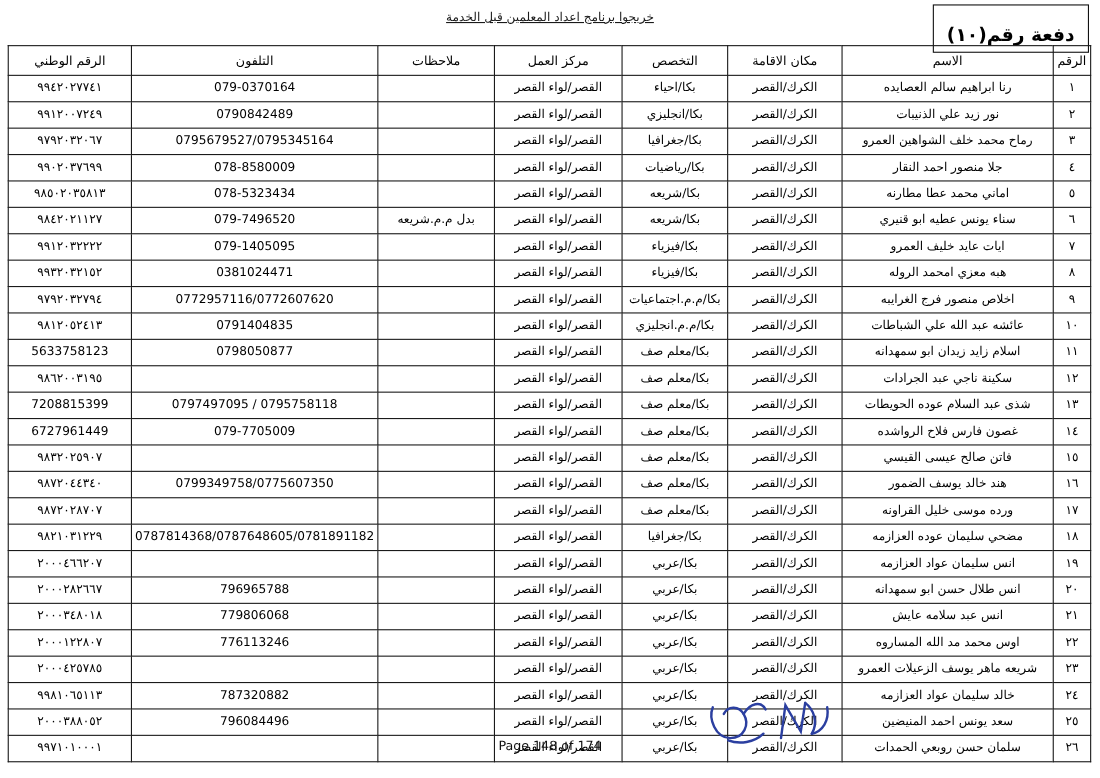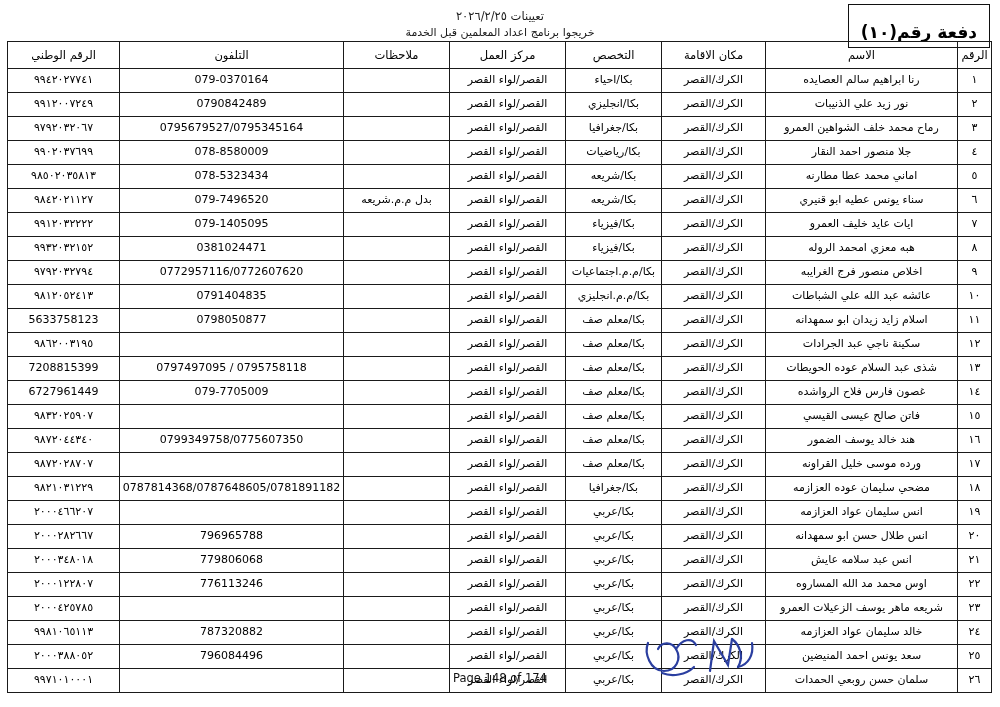--- a/index.html
+++ b/index.html
@@ -40,21 +40,21 @@
     position: absolute;
     top: 8px;
     left: 0;
     right: 0;
     text-align: center;
     font-size: 11px;
     line-height: 1.45;
     color: #1a1a1a;
   }
   .title-block .t1 { font-size: 11.5px; }
-  .title-block .t2 { font-size: 11px; }
+  .title-block .t2 { font-size: 11px; text-decoration: underline; }
 
   
   .tbl-wrap {
     position: absolute;
     top: 41px;
     left: 8px;
     right: 8px;
   }
   table.main {
     width: 100%;
@@ -120,21 +120,20 @@
   .sig2 { bottom: 30px; right: 240px; }
 </style>
 </head>
 <body>
 
 <div class="page">
 
   <div class="stamp-box">دفعة رقم(١٠)</div>
 
   <div class="title-block">
-    <div class="t1">تعيينات ٢٠٢٦/٢/٢٥</div>
     <div class="t2">خريجوا برنامج اعداد المعلمين قبل الخدمة</div>
   </div>
 
   <div class="tbl-wrap">
     <table class="main">
       <colgroup>
         <col class="c-idx">
           <col class="c-name">
           <col class="c-place">
           <col class="c-spec">

